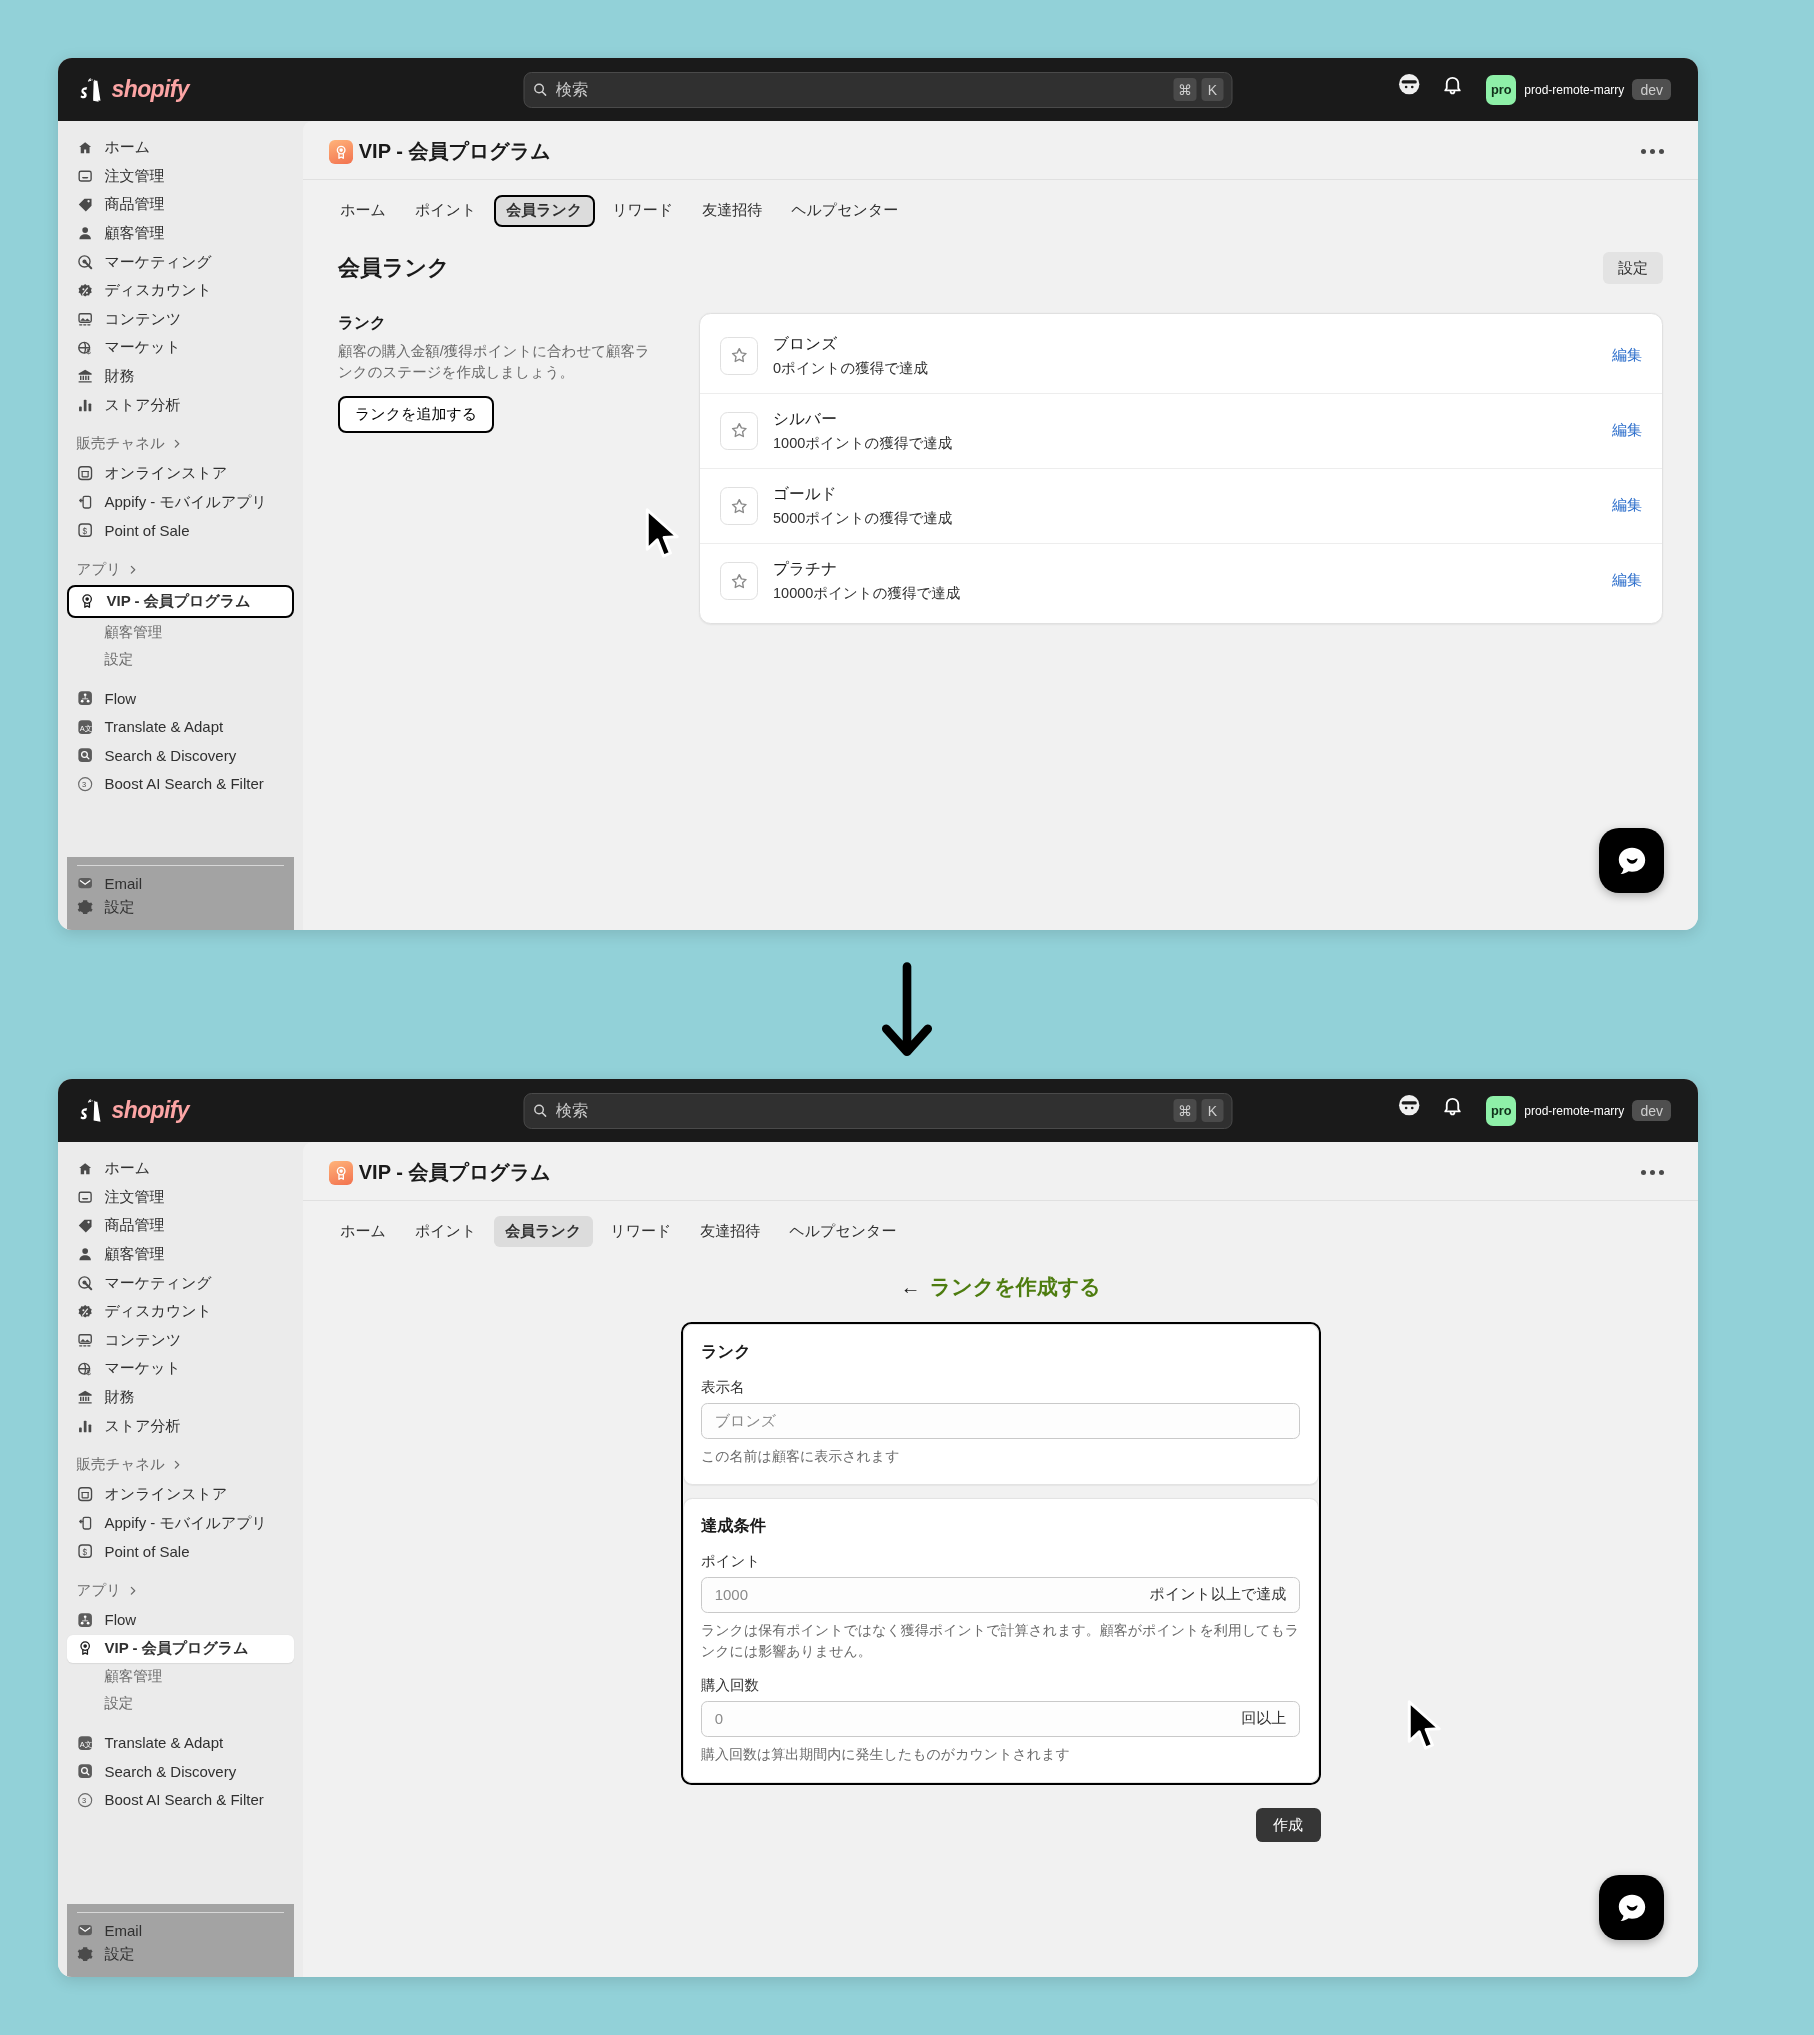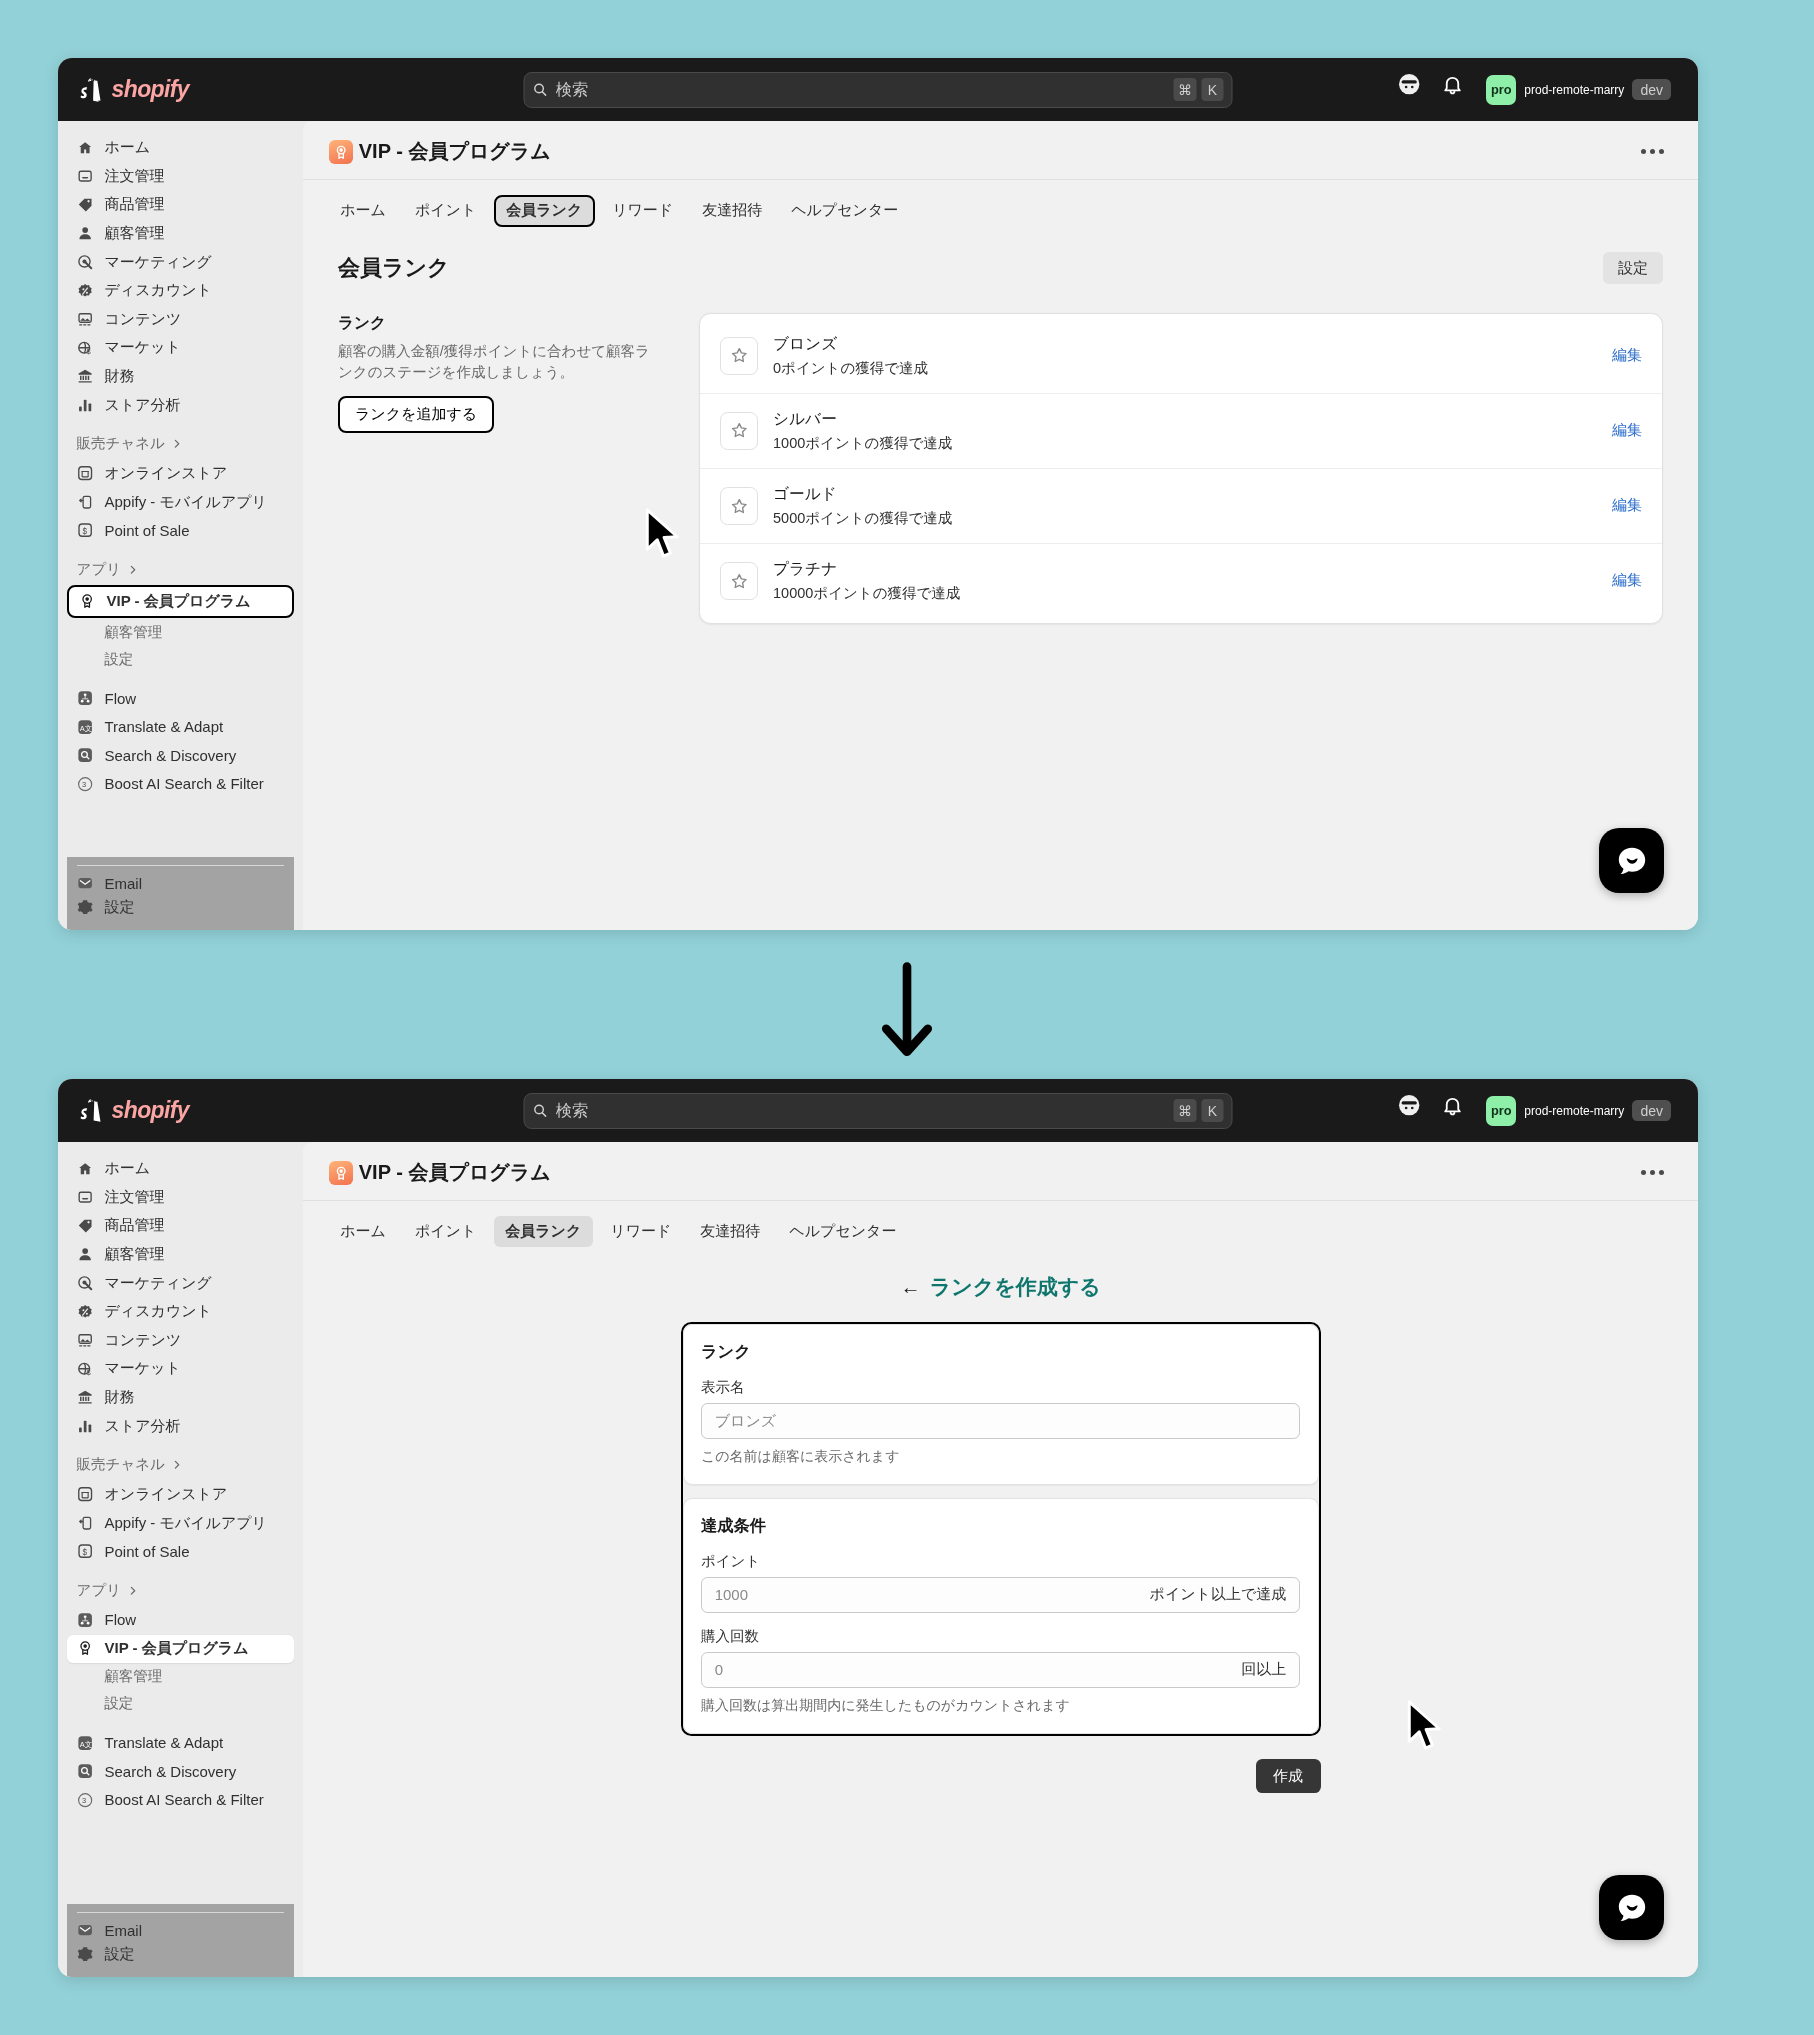--- a/index.html
+++ b/index.html
@@ -162,21 +162,21 @@
     display: flex; align-items: center; justify-content: center; flex: none; margin-right: 15px;
   }
   .rank-name { font-size: 15.7px; color: #1a1a1a; }
   .rank-cond { font-size: 14.5px; color: #303030; margin-top: 4.1px; }
   .rank-edit { margin-left: auto; font-size: 15px; color: #2c6ecb; }
 
   
   .form-wrap { padding: 25.6px 0 0 0; display: flex; flex-direction: column; align-items: center; }
   .form-head { display: flex; align-items: center; gap: 9.3px; }
   .back-arrow { font-size: 20px; color: #1a1a1a; line-height: 1; }
-  .form-title { font-size: 21px; font-weight: 700; color: #0f766e; }
+  .form-title { font-size: 21px; font-weight: 700; color: #4d7c0f; }
   .form-outline {
     margin-top: 21px; width: 640px; border: 2.9px solid #000; border-radius: 10.5px;
     background: #f1f1f1; padding: 0;
   }
   .card {
     background: #fff; border: 0.6px solid #e3e3e3; border-radius: 9.3px;
     box-shadow: 0 0.6px 1.2px rgba(0,0,0,.05); padding: 16.3px 17.4px 17.4px 17.4px;
   }
   .card + .card { margin-top: 12.8px; }
   .card-title { font-size: 16.3px; font-weight: 700; color: #1a1a1a; margin-bottom: 15px; }
@@ -899,20 +899,21 @@
             </div>
 
             <div class="card">
               <div class="card-title">達成条件</div>
 
               <div class="field-label">ポイント</div>
               <div class="field">
                 <input value="" placeholder="1000" style="">
                 <span class="suffix">ポイント以上で達成</span>
               </div>
+              <div class="helper">ランクは保有ポイントではなく獲得ポイントで計算されます。顧客がポイントを利用してもランクには影響ありません。</div>
 
               <div class="field-label" style="margin-top:14px">購入回数</div>
               <div class="field">
                 <input value="" placeholder="0" style="">
                 <span class="suffix">回以上</span>
               </div>
               <div class="helper">購入回数は算出期間内に発生したものがカウントされます</div>
             </div>
           </div>
 

